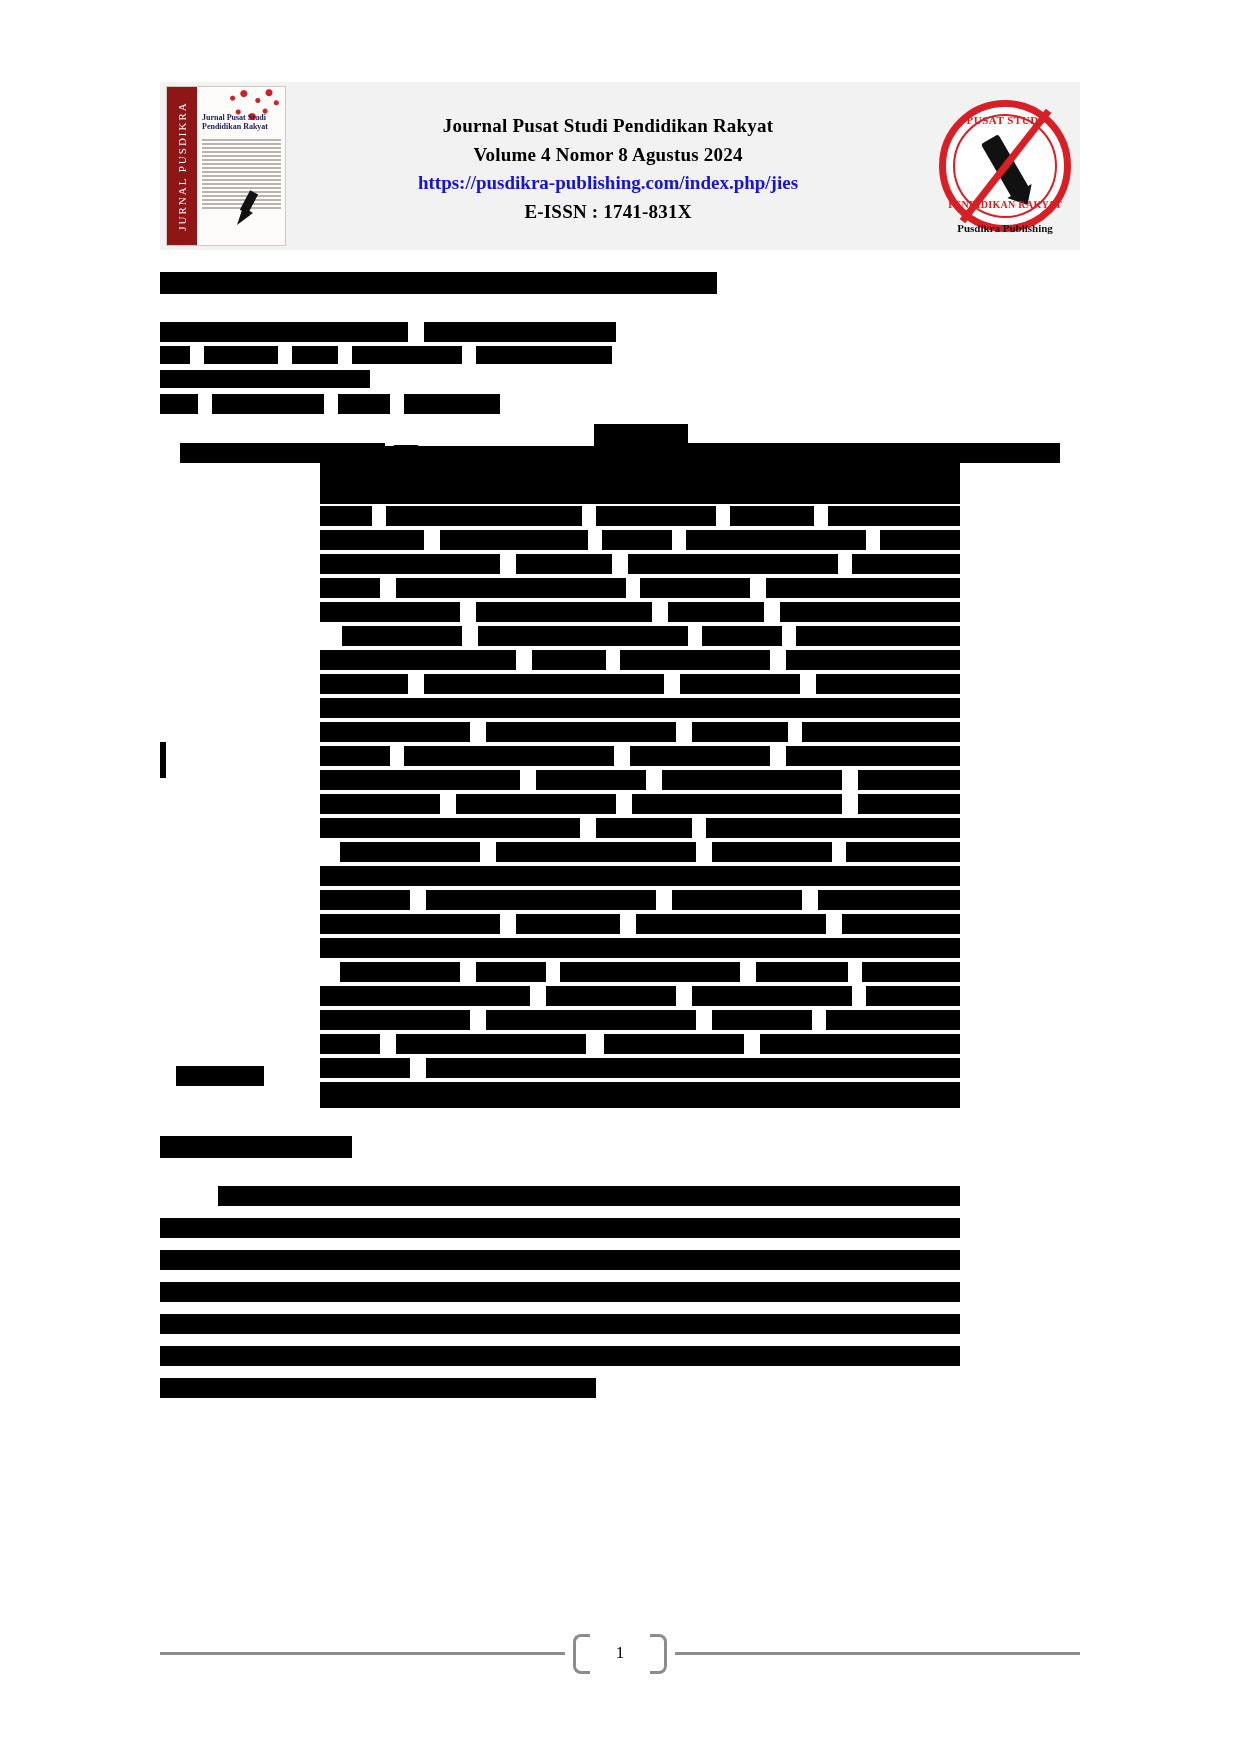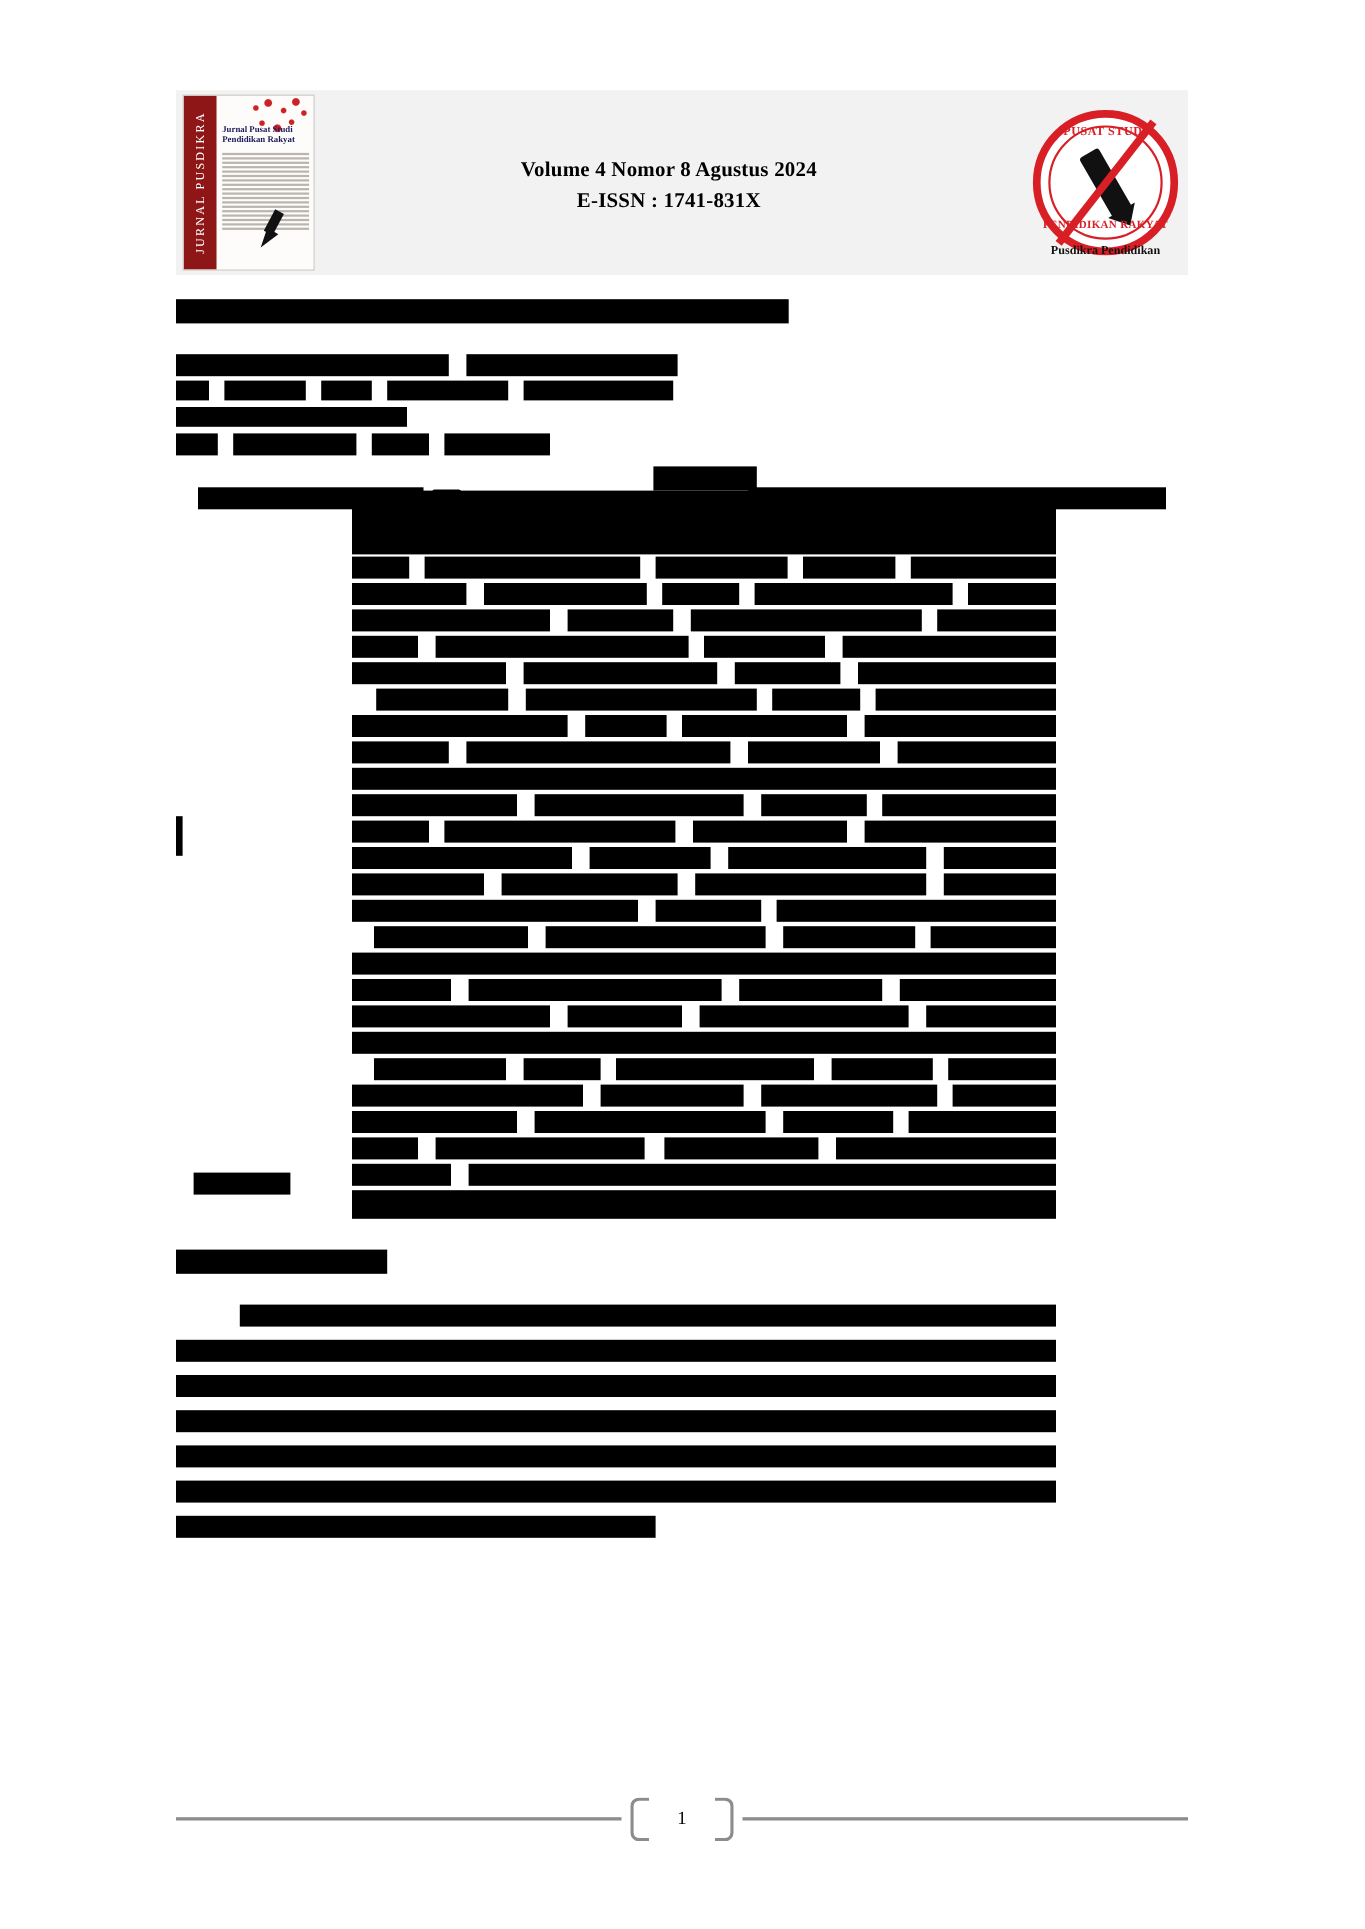--- a/index.html
+++ b/index.html
@@ -332,33 +332,35 @@
           <i></i>
       </div>
       <svg class="cover-pen" viewBox="0 0 46 40">
         <polygon points="4,36 10,18 20,24" fill="#111"></polygon>
         <rect x="12" y="2" width="9" height="22" transform="rotate(28 16 12)" fill="#111"></rect>
       </svg>
     </div>
   </div>
 
   <div class="header-center">
+    <div class="h-line1">Journal Pusat Studi Pendidikan Rakyat</div>
     <div class="h-line2">Volume 4 Nomor 8 Agustus 2024</div>
+    <div class="h-line3">https://pusdikra-publishing.com/index.php/jies</div>
     <div class="h-line4">E-ISSN : 1741-831X</div>
   </div>
 
   <div class="header-logo-right">
     <div class="stamp">
       <div class="ring"></div>
       <div class="inner"></div>
       <div class="txt-top">PUSAT STUDI</div>
       <div class="pen-ico"></div>
       <div class="txt-bottom">PENDIDIKAN RAKYAT</div>
       <div class="slash"></div>
-      <div class="stamp-caption">Pusdikra Pendidikan</div>
+      <div class="stamp-caption">Pusdikra Publishing</div>
     </div>
   </div>
 </div>
 
 <div class="page-body">
 
   <div>
     <div class="blk" style="left:160px;top:272px;width:557px;height:22px;"></div>
 
     <div class="blk" style="left:160px;top:322px;width:248px;height:20px;"></div>

